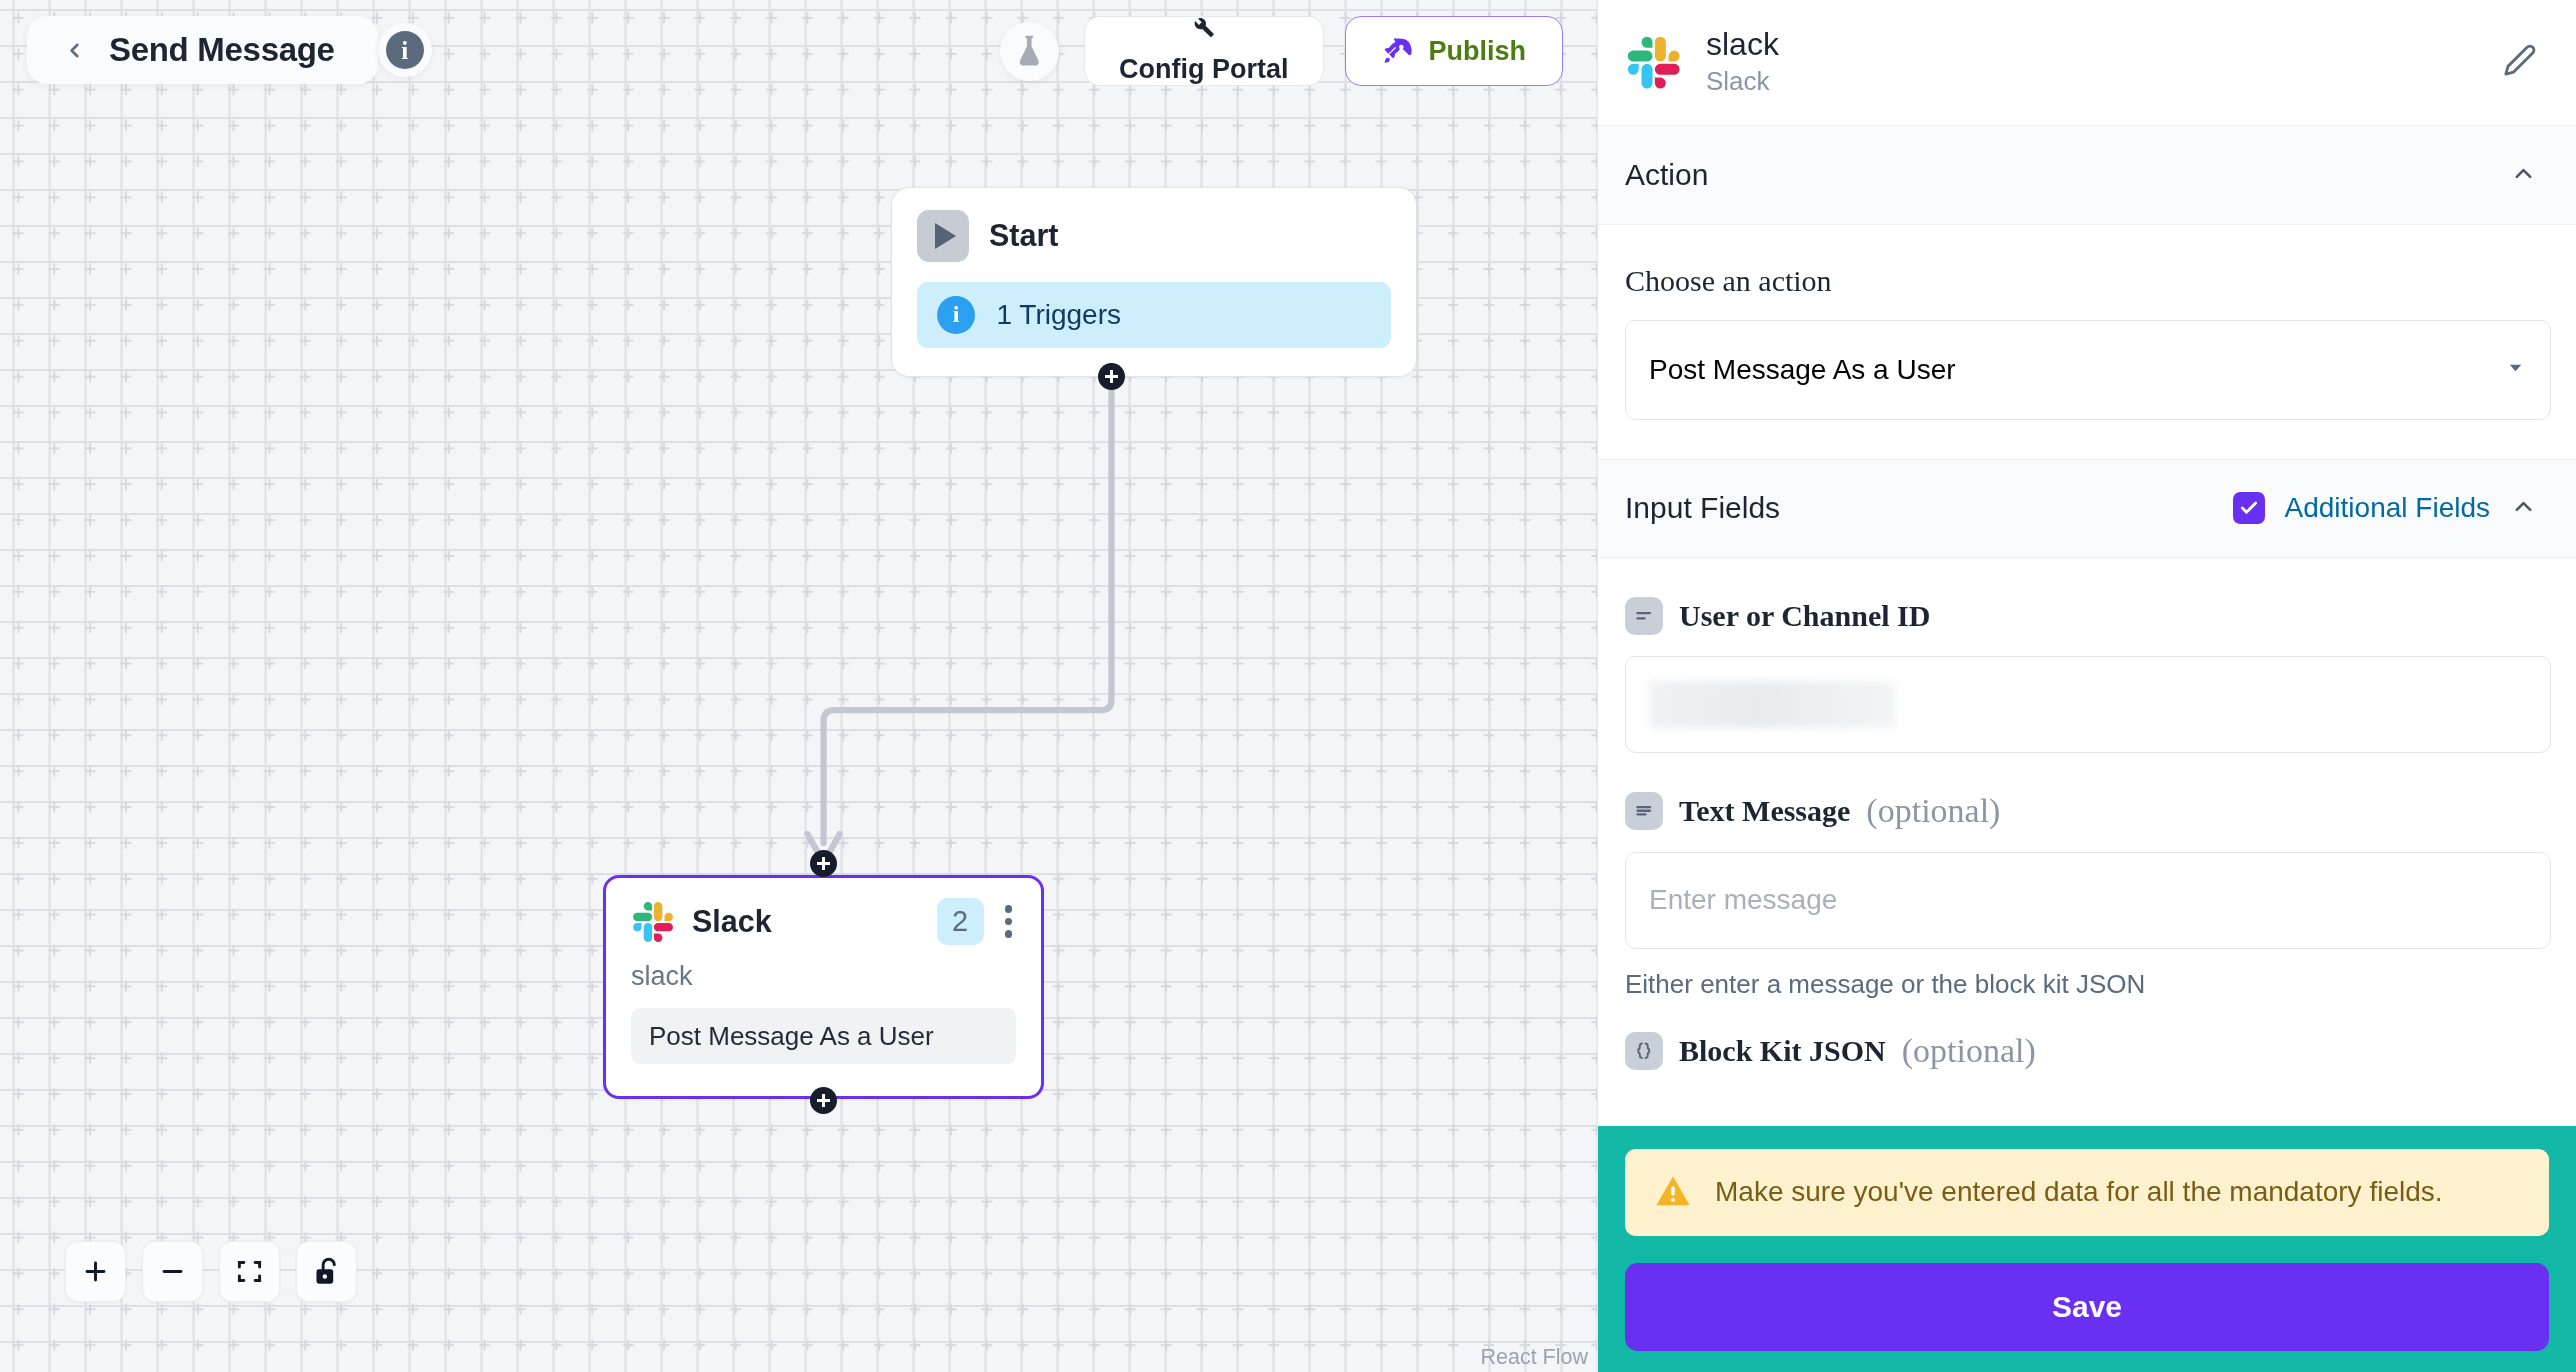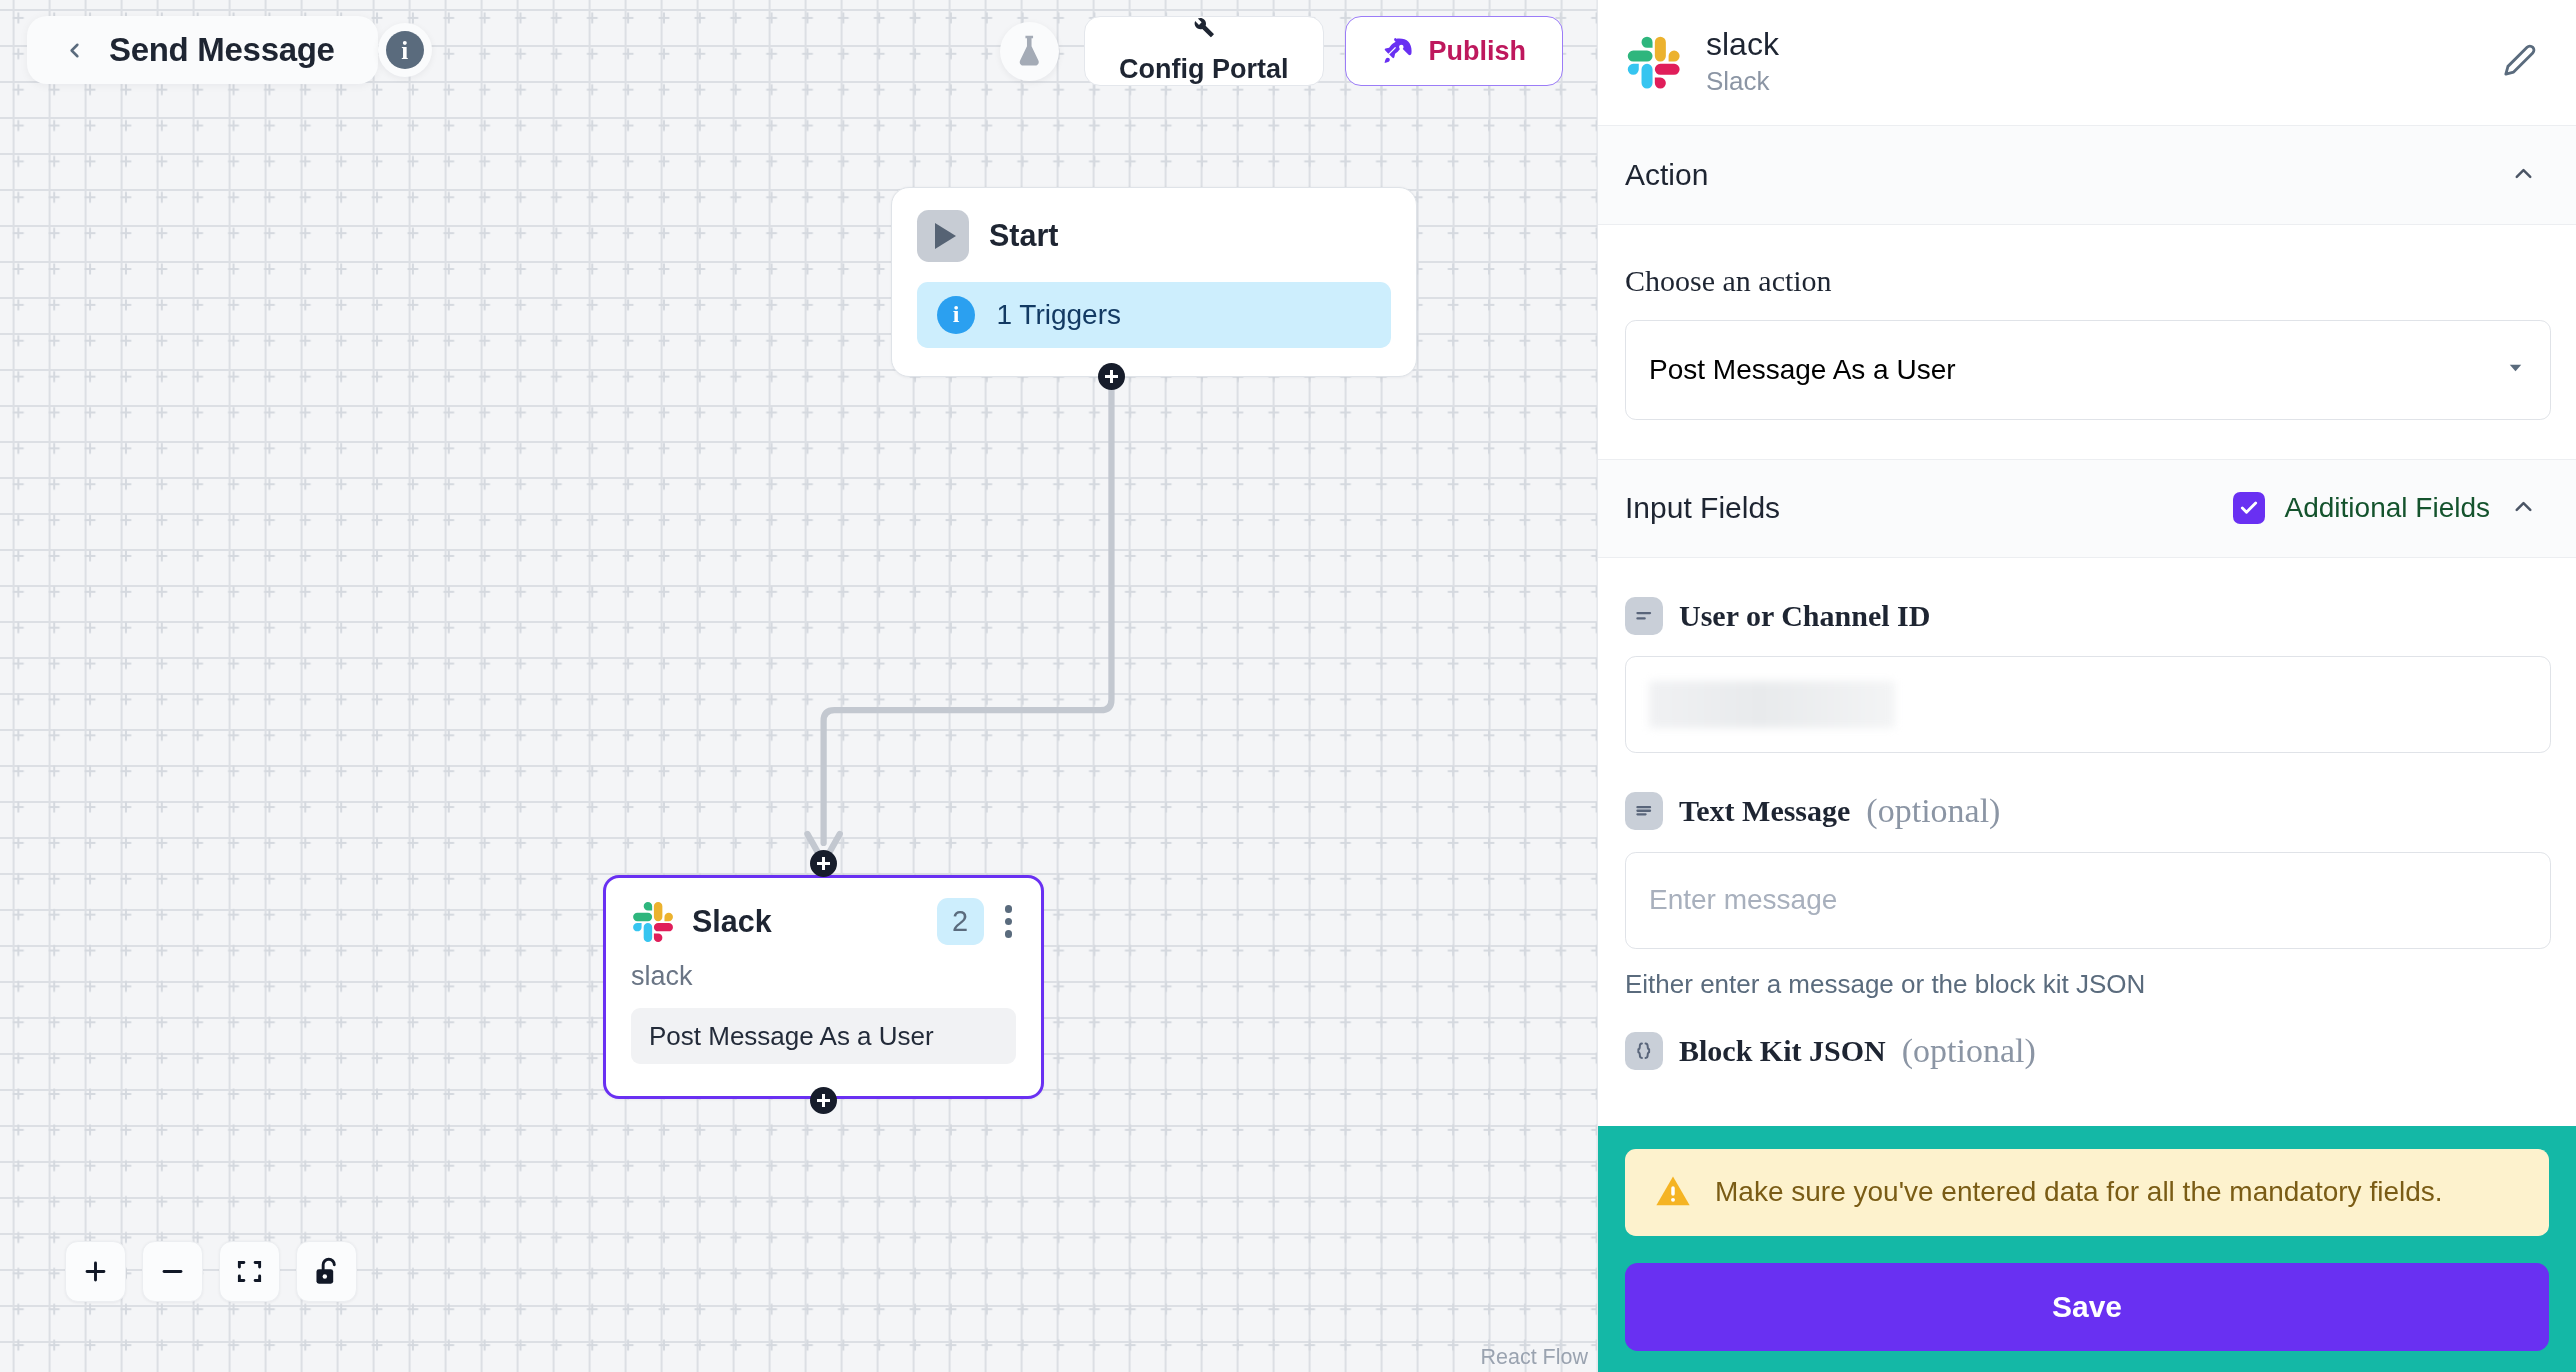--- a/index.html
+++ b/index.html
@@ -109,21 +109,21 @@
     white-space: nowrap;
     flex-direction: column;
   }
   .btn-publish {
     display: flex; align-items: center; gap: 16px;
     padding: 11px 36px;
     height: 70px;
     background: #ffffff;
     border: 1.8px solid #9b7cf7;
     border-radius: 16px;
-    font-size: 27px; font-weight: 700; color: #be185d;
+    font-size: 27px; font-weight: 700; color: #4d7c0f;
     cursor: pointer;
     margin-left: -3.6px;
     white-space: nowrap;
   }
 
   
   .node {
     position: absolute;
     background: #ffffff;
     border-radius: 18px;
@@ -294,21 +294,21 @@
   .sp-section-title { font-size: 30px; font-weight: 400; color: #1e2532; }
   .chev-up { margin-left: auto; }
   .addl-wrap { margin-left: auto; display: flex; align-items: center; gap: 20px; }
   .check-box {
     width: 32px; height: 32px; border-radius: 7.2px;
     background: #6930f2;
     display: flex; align-items: center; justify-content: center;
     cursor: pointer;
   }
   .check-box svg { display: block; }
-  .addl-label { font-size: 28px; color: #14532d; }
+  .addl-label { font-size: 28px; color: #0369a1; }
 
   .sp-body { padding: 0 27px; }
 
   .field-label-row {
     display: flex; align-items: center; gap: 16px;
     margin-top: 39px; margin-bottom: 21.5px; font-family: Liberation Serif, serif;
   }
   .field-icon {
     width: 38px; height: 38px;
     border-radius: 10px;

